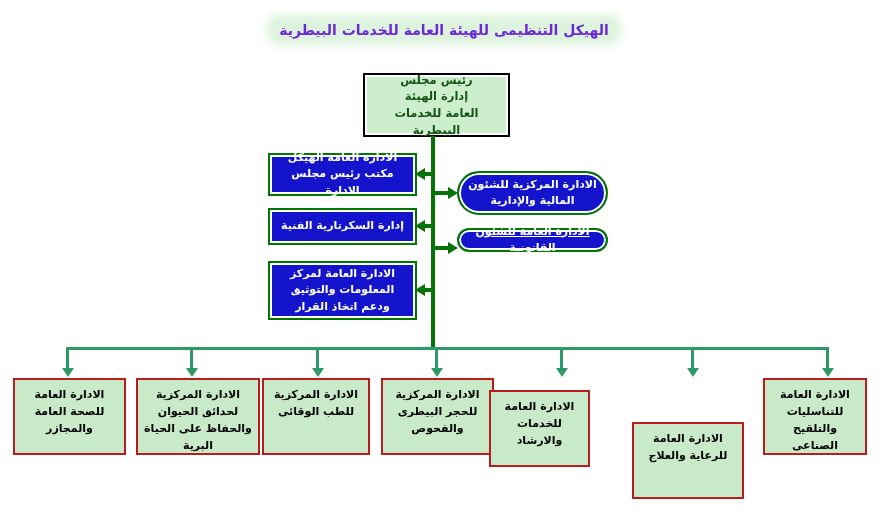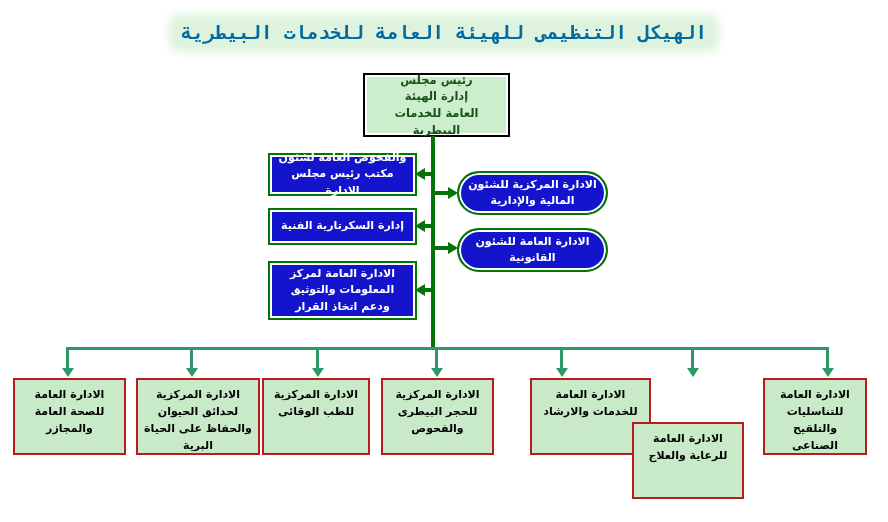--- a/index.html
+++ b/index.html
@@ -4,23 +4,23 @@
 <style>
   * { margin:0; padding:0; box-sizing:border-box; }
   body { background:#fff; font-family:"DejaVu Sans","Liberation Sans",sans-serif; }
   .canvas {
     position:relative; width:888px; height:522px; background:#ffffff;
     overflow:hidden; direction:rtl;
   }
   
   .title-wrap { position:absolute; top:20px; left:0; width:100%; text-align:center; }
   .title {
-    display:inline-block; font-size:19px; font-weight:bold; color:#0369a1;
+    display:inline-block; font-size:14px; font-weight:bold; color:#6d28d9;
     background:#ddf3dd; box-shadow:0 0 10px 6px #ddf3dd; border-radius:4px;
-    padding:1px 6px; letter-spacing:0.2px;font-family:Liberation Mono, monospace;
+    padding:1px 6px; letter-spacing:0.2px;
   }
   
   .node { position:absolute; display:flex; align-items:center; justify-content:center;
           text-align:center; font-weight:bold; direction:rtl; }
   .root-box {
     left:363px; top:73px; width:147px; height:64px;
     background:#cdeecd; border:2px solid #000;
     box-shadow:inset 0 0 0 2px #ffffff;
     color:#155415; font-size:11.5px; line-height:1.45; padding:2px 24px;
   }
@@ -28,32 +28,32 @@
     background:#1414cc; border:2px solid #007700;
     box-shadow:inset 0 0 0 2px #ffffff;
     color:#ffffff; font-size:11px; line-height:1.5; padding:2px 8px;
   }
   .b-left  { left:268px; width:149px; }
   .b-right { left:457px; width:151px;border-radius:22px; }
   .bl1 { top:153px; height:43px; }
   .bl2 { top:208px; height:37px; }
   .bl3 { top:261px; height:59px; }
   .br1 { top:171px; height:44px; }
-  .br2 { top:228px; height:44px; }
+  .br2 { top:228px; height:24px;text-decoration:underline; }
   .green-box {
     top:378px; height:77px;
     background:#c9eac9; border:2px solid #b91c1c;
     color:#000; font-size:11px; line-height:1.55; padding:6px 4px;
     align-items:flex-start;
   }
   .g1 { left:13px;  width:113px; }
   .g2 { left:136px; width:124px; }
   .g3 { left:262px; width:108px; }
   .g4 { left:381px; width:113px; }
-  .g5 { left:530px; width:121px; }
+  .g5 { left:489px; width:101px;margin-top:12px; }
   .g6 { left:632px; width:112px;margin-top:44px; }
   .g7 { left:763px; width:104px; }
   
   .line { position:absolute; background:#067306; }
   .teal { background:#2e9966; }
   .v-center { left:431px; top:136px; width:4px; height:214px; }
   .h-dist   { left:66px;  top:347px; width:763px; height:3px; border-radius:2px; }
   .h-arrow-line { height:4px; }
   .tri { position:absolute; width:0; height:0; }
   .tri-left  { border-top:6px solid transparent; border-bottom:6px solid transparent;
@@ -82,21 +82,21 @@
   <div class="line h-arrow-line" style="left:424px;top:224px;width:9px;"></div>
   <div class="tri tri-left" style="left:415px;top:220px;"></div>
   <div class="line h-arrow-line" style="left:424px;top:288px;width:9px;"></div>
   <div class="tri tri-left" style="left:415px;top:284px;"></div>
 
   <div class="line h-arrow-line" style="left:435px;top:191px;width:14px;"></div>
   <div class="tri tri-right" style="left:448px;top:187px;"></div>
   <div class="line h-arrow-line" style="left:435px;top:246px;width:14px;"></div>
   <div class="tri tri-right" style="left:448px;top:242px;"></div>
 
-  <div class="node blue-box b-left bl1">والفحوص العامة لشئون مكتب رئيس مجلس الادارة</div>
+  <div class="node blue-box b-left bl1">الادارة العامة الهيكل مكتب رئيس مجلس الادارة</div>
   <div class="node blue-box b-left bl2">إدارة السكرتارية الفنية</div>
   <div class="node blue-box b-left bl3">الادارة العامة لمركز المعلومات والتوثيق ودعم اتخاذ القرار</div>
 
   <div class="node blue-box b-right br1">الادارة المركزية للشئون المالية والإدارية</div>
   <div class="node blue-box b-right br2">الادارة العامة للشئون القانونية</div>
 
   <div class="line teal h-dist"></div>
 
   <div class="line teal drop" style="left:66px;"></div>
   <div class="tri tri-down" style="left:62px;top:368px;"></div>

